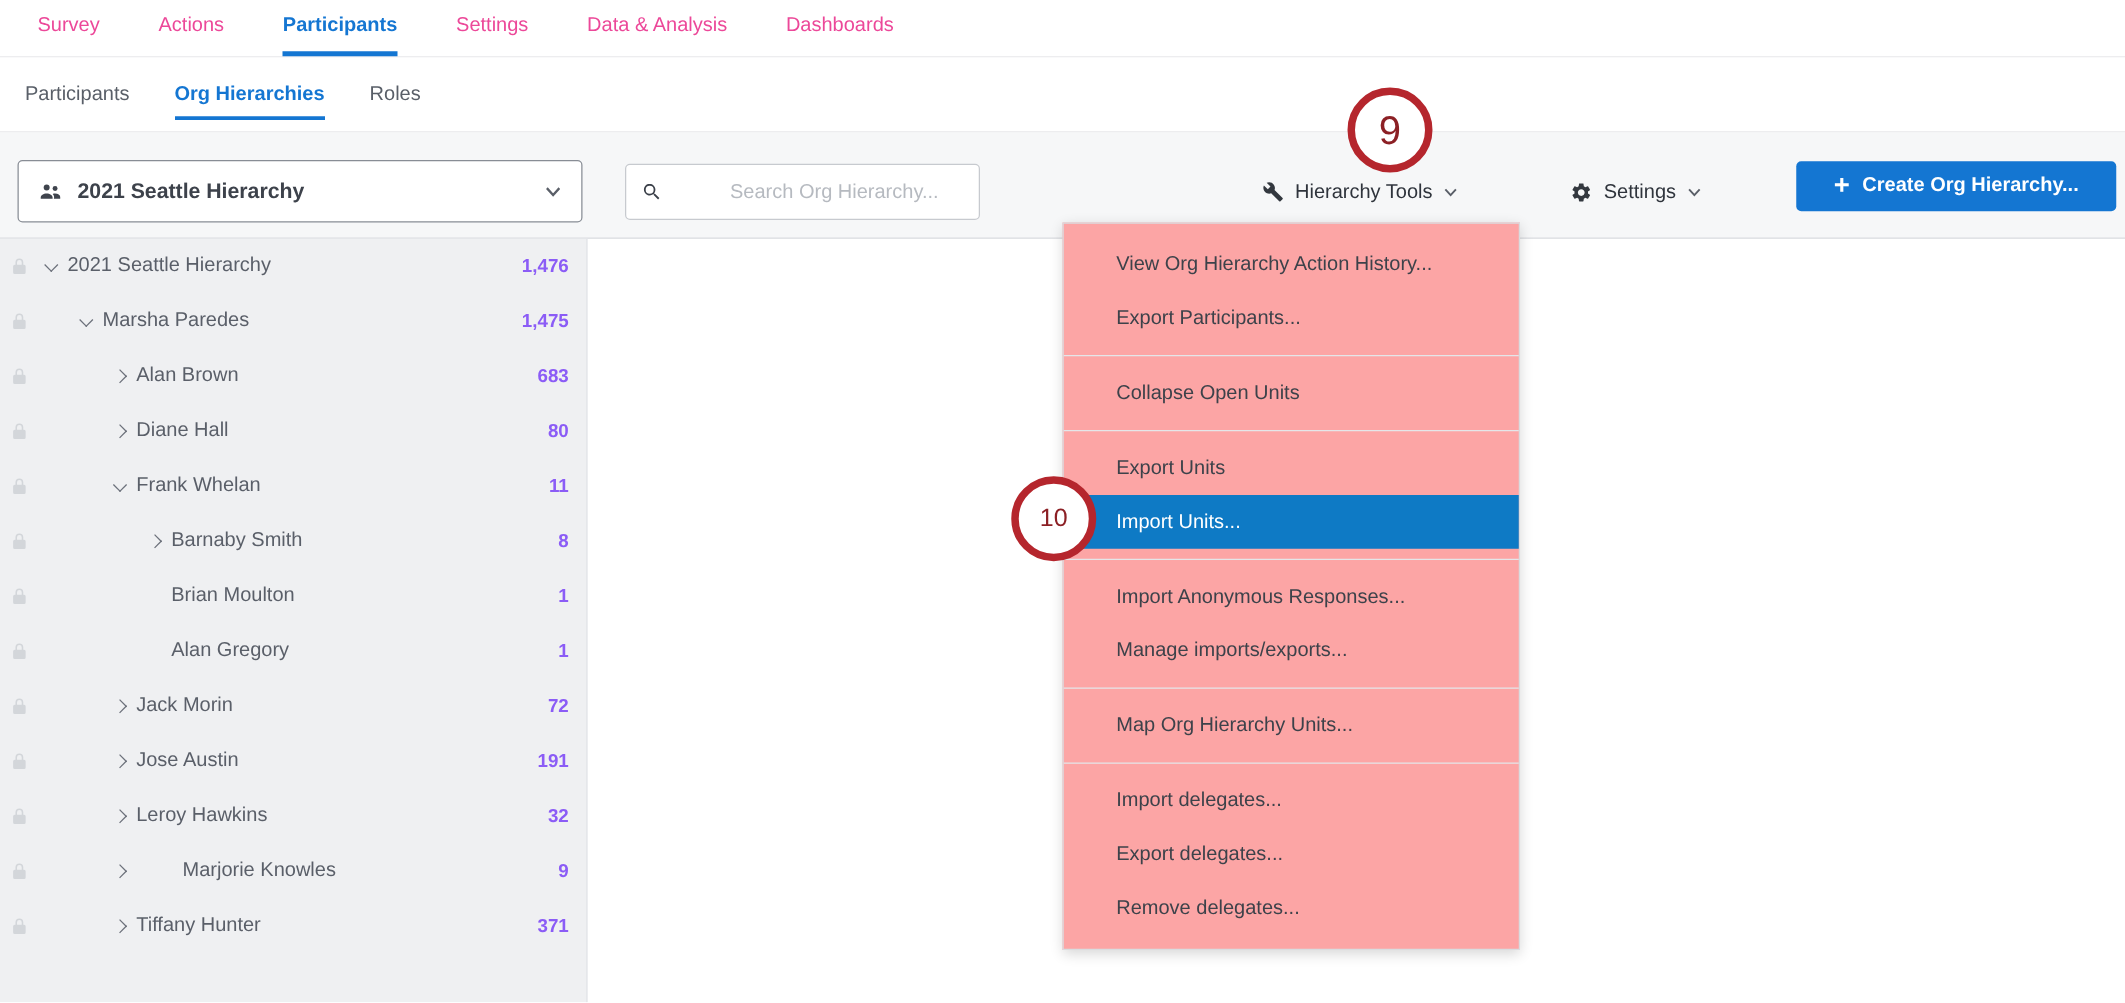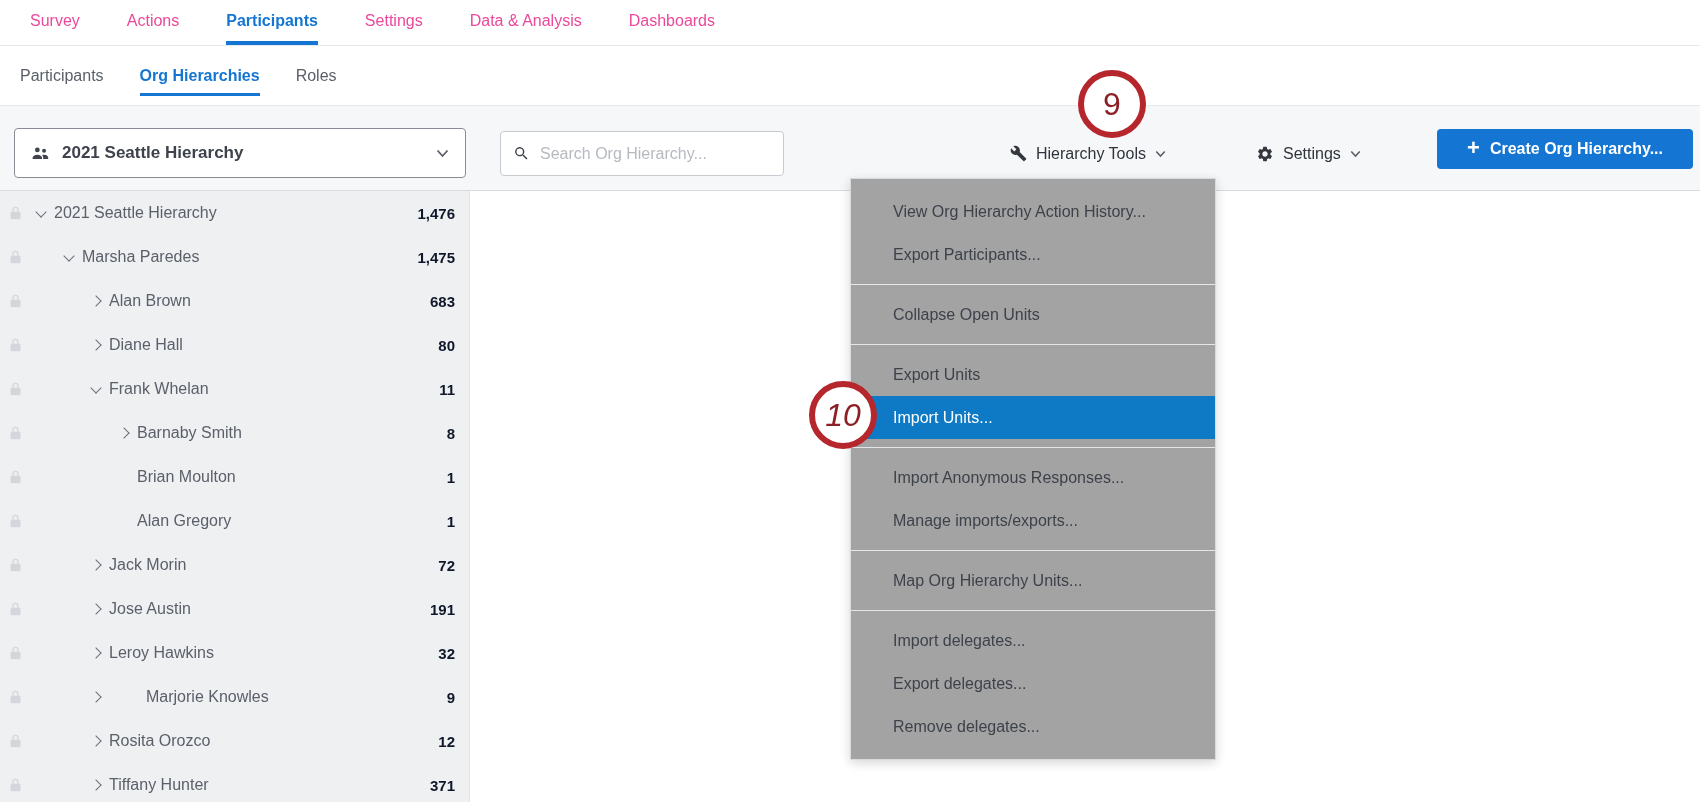--- a/index.html
+++ b/index.html
@@ -27,21 +27,21 @@
                border-bottom:3px solid transparent;padding-top:3px;cursor:pointer;white-space:nowrap;}
   .subnav-item.active{color:var(--accent);font-weight:bold;border-bottom-color:var(--accent);}
 
   
   .toolbar{position:relative;height:85px;background:#f6f7f8;border-bottom:1px solid #d9dcdf;}
   .hier-select{position:absolute;left:14px;top:22px;width:452px;height:50px;background:#fff;
                border:1px solid #888d95;border-radius:4px;display:flex;align-items:center;
                padding:0 16px;cursor:pointer;}
   .hier-select .sel-label{font-size:17px;color:#3d424b;font-weight:bold;margin-left:12px;flex:1;}
   .search-box{position:absolute;left:500px;top:25px;width:284px;height:45px;background:#fff;
-              border:1px solid #c7cacf;border-radius:4px;display:flex;align-items:center;padding:0 12px;}
+              border:1px solid #c7cacf;border-radius:4px;display:flex;align-items:center;padding:0 12px;gap:44px;}
   .search-box input{border:none;outline:none;flex:1;margin-left:10px;font-size:16px;color:#3d424b;
                     font-family:inherit;background:transparent;}
   .search-box input::placeholder{color:#b6bac0;}
   .tb-btn{position:absolute;top:25px;height:45px;display:flex;align-items:center;gap:9px;cursor:pointer;}
   .tb-btn .tb-label{font-size:16px;color:#2f343c;}
   .tools-btn{left:1010px;}
   .settings-btn{left:1256px;}
   .create-btn{position:absolute;left:1437px;top:23px;width:256px;height:40px;background:var(--accent);
               border-radius:4px;display:flex;align-items:center;justify-content:center;gap:10px;
               color:#fff;font-size:16px;font-weight:bold;cursor:pointer;}
@@ -54,37 +54,37 @@
   .tree-row{position:relative;height:44px;cursor:pointer;}
   .tree-row .lock{position:absolute;left:8px;top:50%;transform:translateY(-50%);display:flex;}
   .tree-row .ind{position:absolute;top:0;bottom:0;display:flex;align-items:center;gap:9px;}
   .chev{width:8px;height:8px;border-right:1.6px solid #6b707a;border-bottom:1.6px solid #6b707a;
         display:inline-block;flex:none;}
   .chev.open{transform:rotate(45deg);margin-top:-3px;}
   .chev.closed{transform:rotate(-45deg);}
   .chev-sp{width:8px;flex:none;}
   .tname{font-size:16px;color:#5a5f69;white-space:nowrap;}
   .tcount{position:absolute;right:14px;top:50%;transform:translateY(-50%);
-          font-size:15px;font-weight:bold;color:#0f172a;}
+          font-size:15px;font-weight:bold;color:#8b5cf6;}
   .main-area{flex:1;background:#fff;}
 
   
-  .menu{position:absolute;left:850px;top:178px;width:366px;background:#a3a3a3;z-index:30;
+  .menu{position:absolute;left:850px;top:178px;width:366px;background:#fca5a5;z-index:30;
         border:1px solid #d9dcdf;box-shadow:0 3px 10px rgba(0,0,0,.16);padding:11px 0;}
   .menu-group + .menu-group{border-top:1px solid #e4e6e9;margin-top:8px;padding-top:8px;}
   .menu-item{height:43px;line-height:43px;padding-left:42px;font-size:16px;color:#3d424a;
              cursor:pointer;white-space:nowrap;}
   .menu-item.highlighted{background:var(--menu-highlight);color:#fff;}
 
   
   .ann-circle{position:absolute;width:68px;height:68px;border:6px solid var(--annotation-red);
               border-radius:50%;background:#fff;z-index:40;display:flex;align-items:center;
               justify-content:center;color:var(--annotation-digit);font-size:32px;}
   .ann-9{left:1078px;top:70px;}
-  .ann-10{left:809px;top:381px;font-size:32px;font-style:italic;}
+  .ann-10{left:809px;top:381px;font-size:20px;}
 
   svg{display:block;}
 </style>
 </head>
 <body>
 
 <div class="app">
 
   <div class="top-nav">
       <div class="nav-item">Survey</div>
@@ -309,32 +309,20 @@
           <span class="tcount">9</span>
         </div>
         <div class="tree-row">
           <span class="lock">
             <svg width="15" height="16" viewBox="0 0 24 24">
               <path d="M12 2a5 5 0 0 0-5 5v3H6a2 2 0 0 0-2 2v8a2 2 0 0 0 2 2h12a2 2 0 0 0 2-2v-8a2 2 0 0 0-2-2h-1V7a5 5 0 0 0-5-5zm-3 8V7a3 3 0 0 1 6 0v3H9z" fill="#d3d6da"></path>
             </svg>
           </span>
           <span class="ind" style="left: 92px;">
             <span class="chev closed"></span>
-            <span class="tname">Rosita Orozco</span>
-          </span>
-          <span class="tcount">12</span>
-        </div>
-        <div class="tree-row">
-          <span class="lock">
-            <svg width="15" height="16" viewBox="0 0 24 24">
-              <path d="M12 2a5 5 0 0 0-5 5v3H6a2 2 0 0 0-2 2v8a2 2 0 0 0 2 2h12a2 2 0 0 0 2-2v-8a2 2 0 0 0-2-2h-1V7a5 5 0 0 0-5-5zm-3 8V7a3 3 0 0 1 6 0v3H9z" fill="#d3d6da"></path>
-            </svg>
-          </span>
-          <span class="ind" style="left: 92px;">
-            <span class="chev closed"></span>
             <span class="tname">Tiffany Hunter</span>
           </span>
           <span class="tcount">371</span>
         </div>
       </div>
     <div class="main-area"></div>
   </div>
 
   <div class="menu">
       <div class="menu-group">

